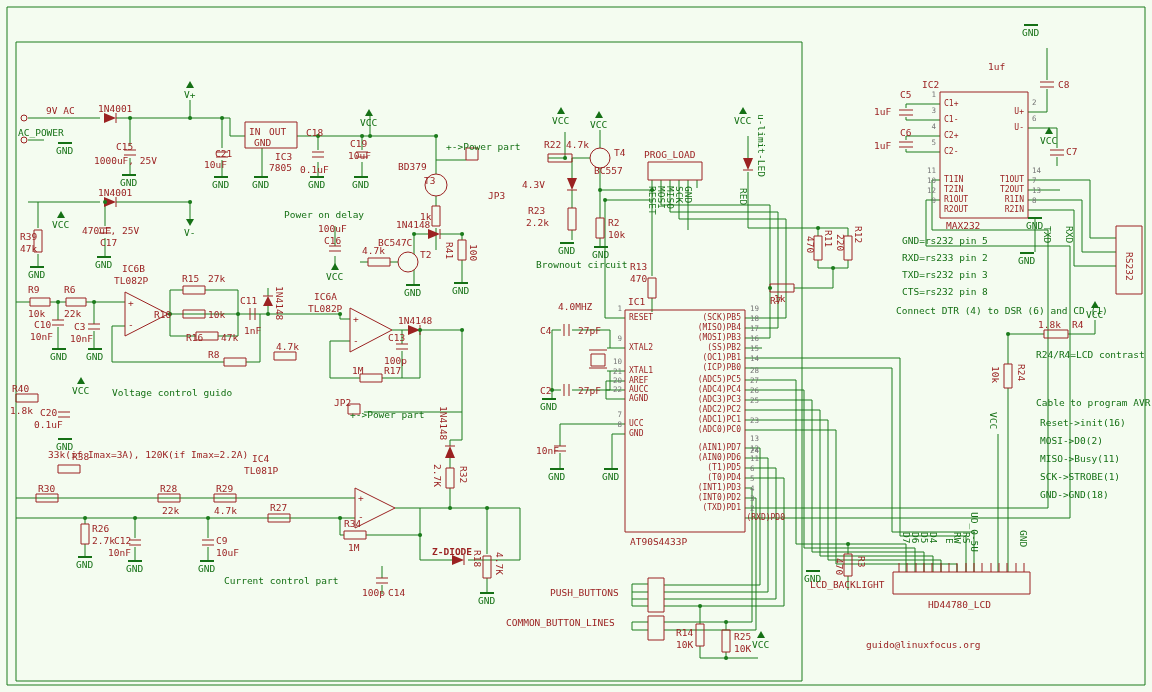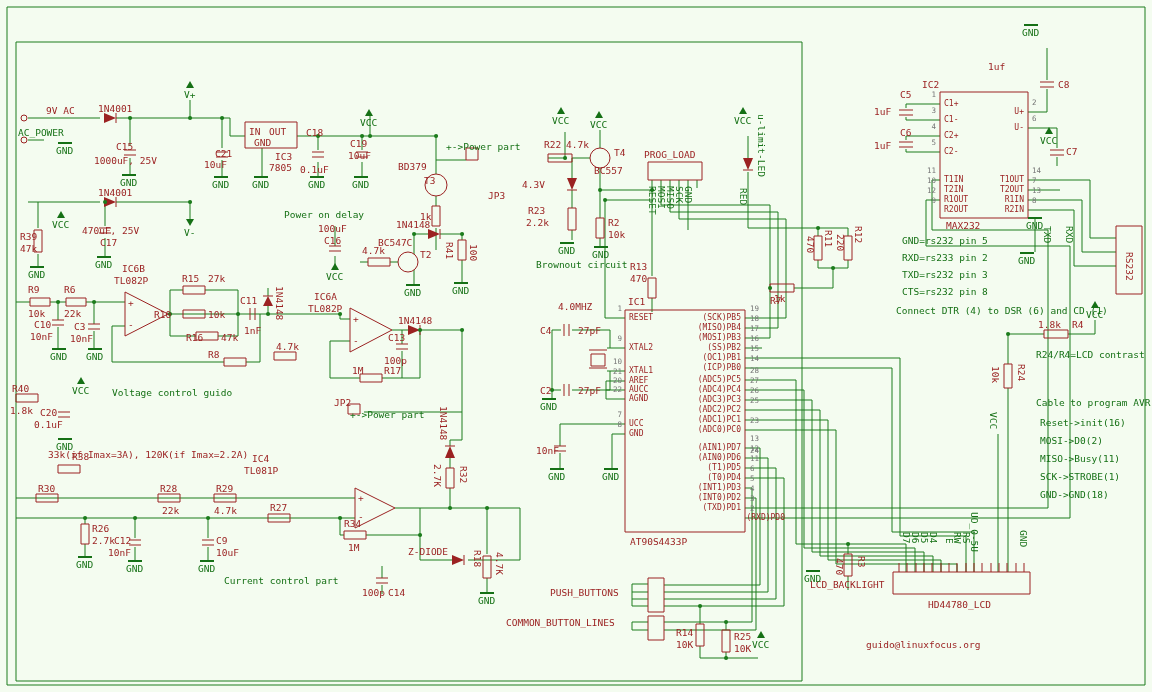--- a/index.html
+++ b/index.html
@@ -193,21 +193,21 @@
       <span class="lbl red" style="left: 216px; top: 548px;">10uF</span>
       <span class="lbl red" style="left: 160px; top: 484px;">R28</span>
       <span class="lbl red" style="left: 162px; top: 506px;">22k</span>
       <span class="lbl red" style="left: 216px; top: 484px;">R29</span>
       <span class="lbl red" style="left: 214px; top: 506px;">4.7k</span>
       <span class="lbl red" style="left: 252px; top: 454px;">IC4</span>
       <span class="lbl red" style="left: 244px; top: 466px;">TL081P</span>
       <span class="lbl red" style="left: 270px; top: 503px;">R27</span>
       <span class="lbl red" style="left: 344px; top: 519px;">R34</span>
       <span class="lbl red" style="left: 348px; top: 543px;">1M</span>
-      <span class="lbl red" style="left: 408px; top: 547px;">Z-DIODE</span>
+      <span class="lbl red" style="left: 432px; top: 547px; font-weight: bold;">Z-DIODE</span>
       <span class="lbl red vert" style="left: 432px; top: 464px;">2.7K</span>
       <span class="lbl red vert" style="left: 458px; top: 466px;">R32</span>
       <span class="lbl red vert" style="left: 438px; top: 406px;">1N4148</span>
       <span class="lbl red vert" style="left: 472px; top: 550px;">R18</span>
       <span class="lbl red vert" style="left: 494px; top: 552px;">4.7K</span>
       <span class="lbl grn gnd" style="left: 478px; top: 596px;">GND</span>
       <span class="lbl red" style="left: 362px; top: 588px;">100p</span>
       <span class="lbl red" style="left: 388px; top: 588px;">C14</span>
       <span class="lbl grn" style="left: 224px; top: 576px;">Current control part</span>
       <span class="lbl grn gnd" style="left: 76px; top: 560px;">GND</span>

